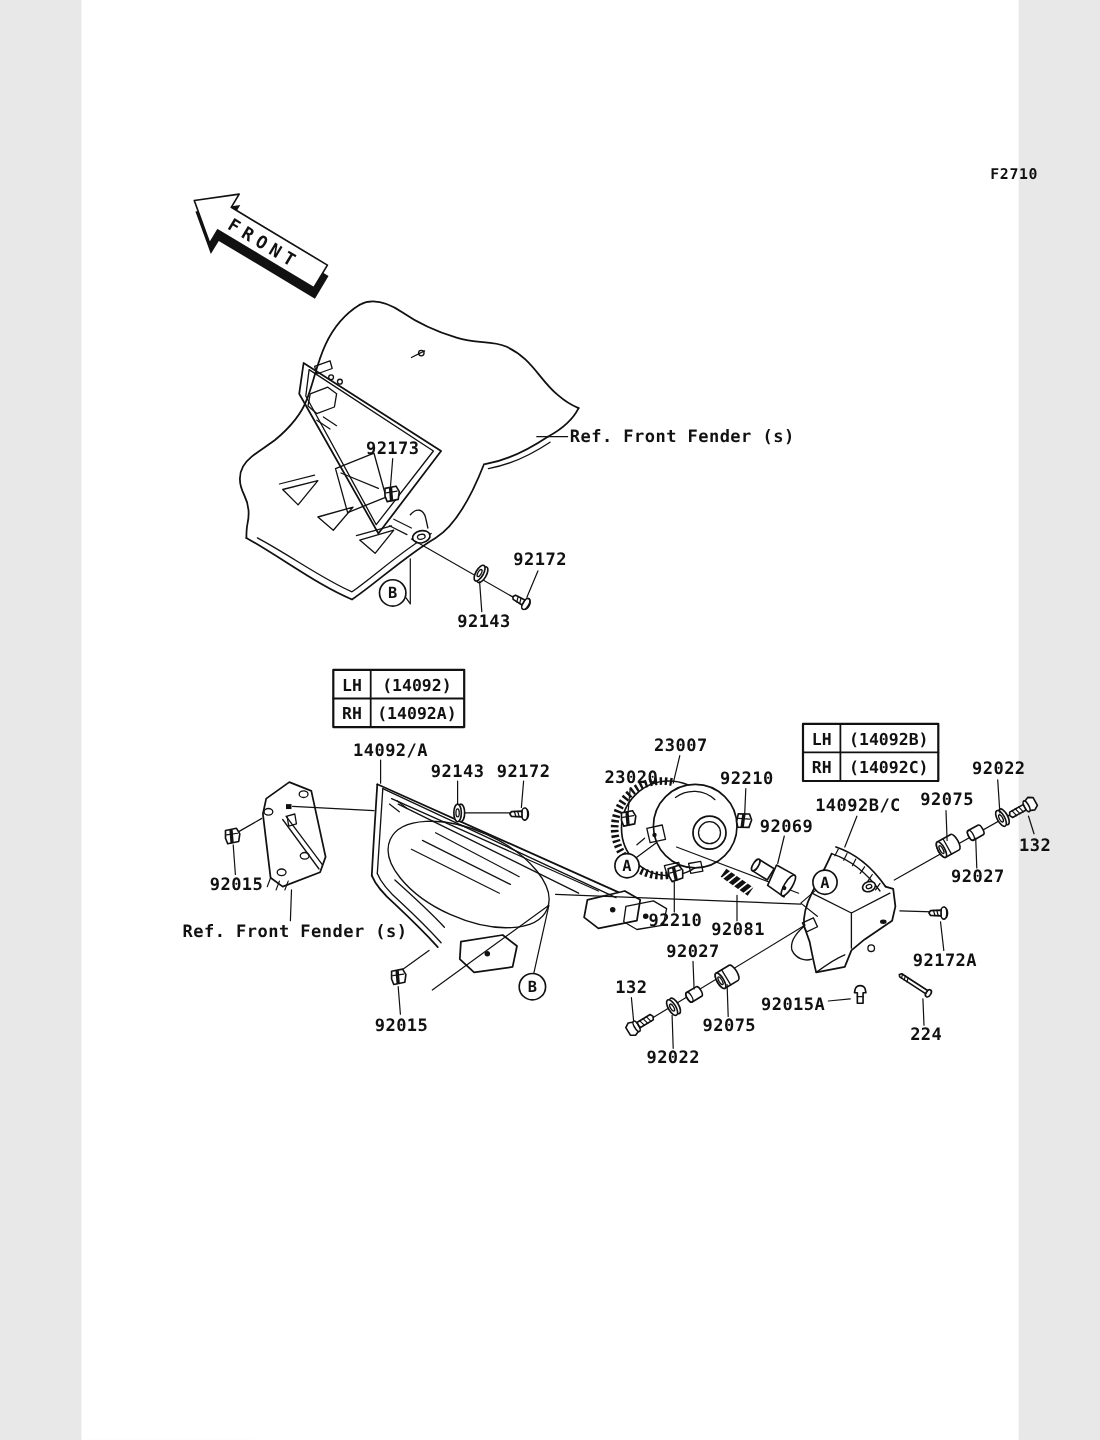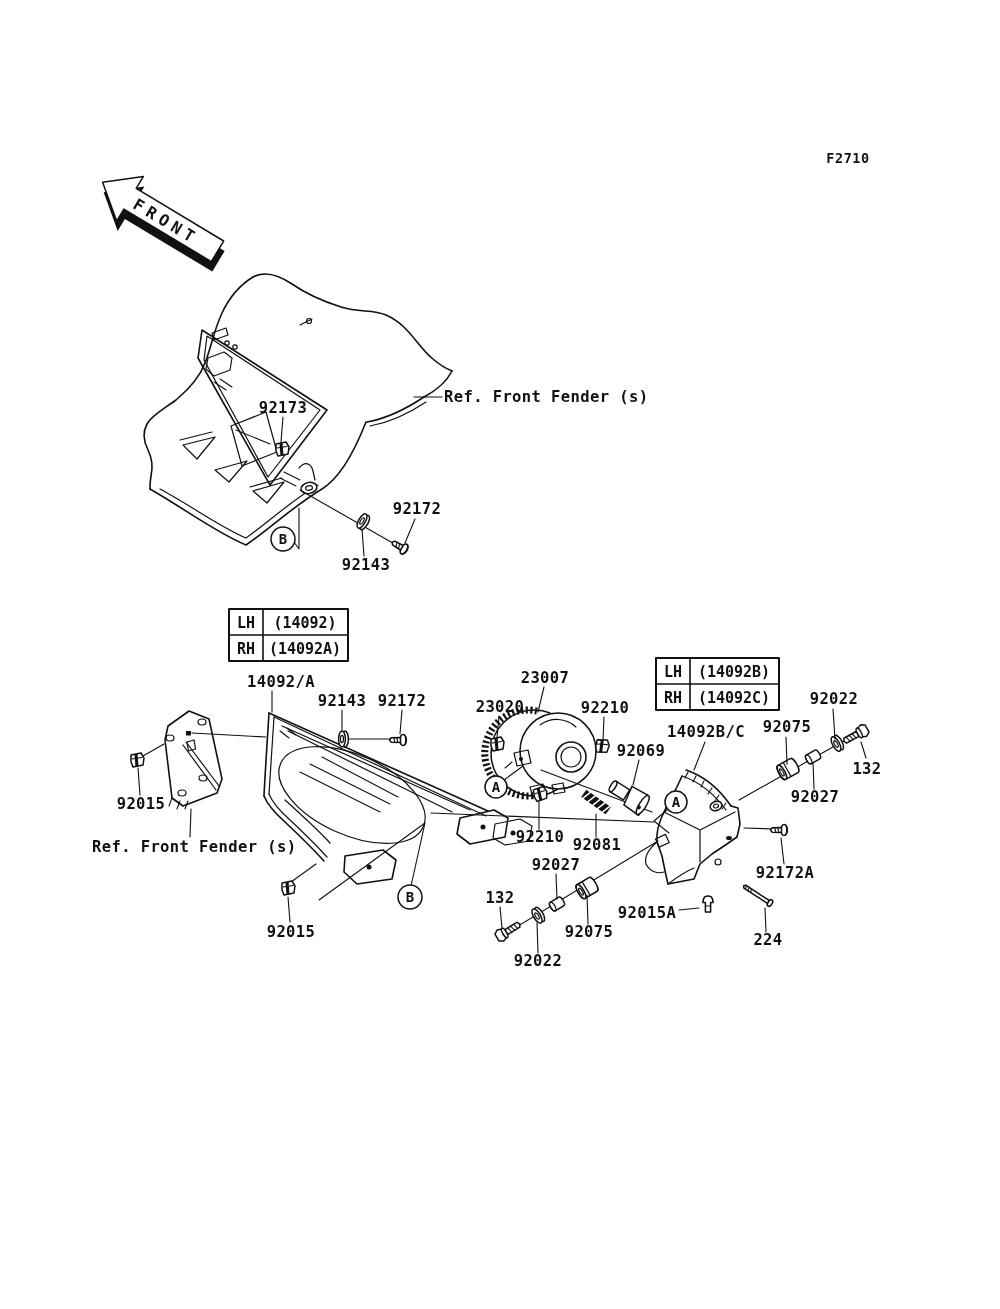--- a/index.html
+++ b/index.html
@@ -1,16 +1,16 @@
 <!DOCTYPE html>
 <html><head>
 <meta charset="utf-8">
 <style>
   html,body{margin:0;padding:0;background:#e8e8e8;}
-  .page{position:relative;width:1000px;height:1309px;background:#ffffff;margin:0 auto;
+  .page{position:relative;width:852px;height:1309px;background:#ffffff;margin:0 auto;
         font-family:"DejaVu Sans Mono", monospace;}
   svg{display:block;width:1000px;height:1309px;}
   .ln{fill:none;stroke:#111;stroke-width:1.6;stroke-linecap:round;stroke-linejoin:round;}
   .ln2{fill:none;stroke:#111;stroke-width:1.2;stroke-linecap:round;stroke-linejoin:round;}
   .thin{fill:none;stroke:#111;stroke-width:1.1;stroke-linecap:round;stroke-linejoin:round;}
   .wfill{fill:#fff;stroke:#111;stroke-width:1.5;stroke-linejoin:round;}
   .kfill{fill:#111;stroke:none;}
   .lbl{font:bold 15.5px "DejaVu Sans Mono", monospace;fill:#111;letter-spacing:0.4px;}
   .lblsm{font:bold 13.5px "DejaVu Sans Mono", monospace;fill:#111;letter-spacing:0.6px;}
   .cletter{font:bold 14px "DejaVu Sans Mono", monospace;fill:#111;}

